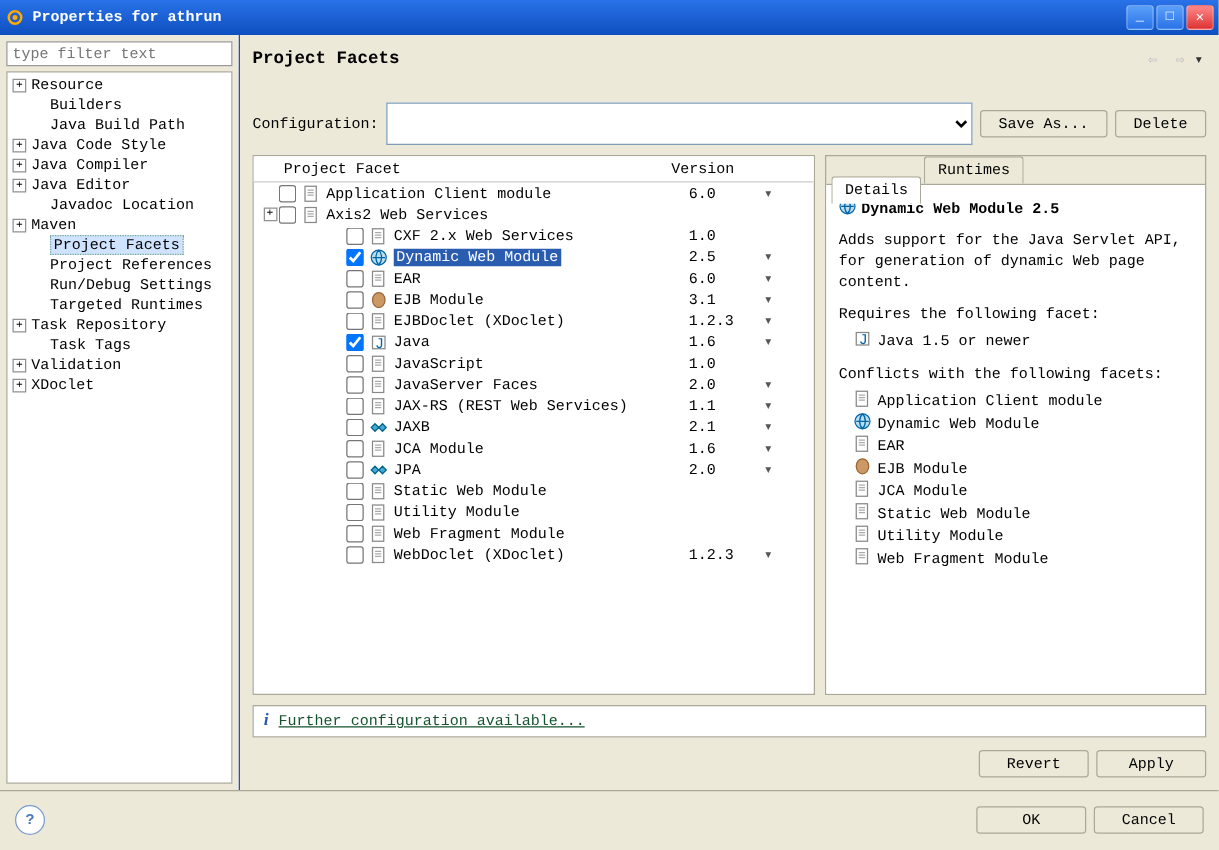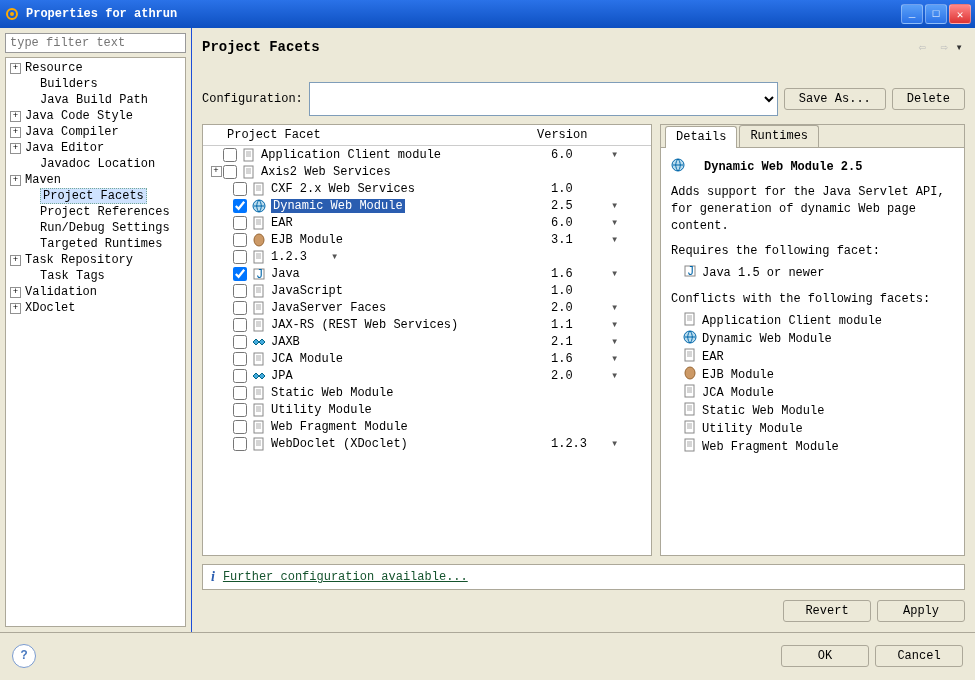--- a/index.html
+++ b/index.html
@@ -43,28 +43,28 @@
 .facets-list { flex: 1; overflow: auto; }
 .facet-row { display: flex; align-items: center; height: 17px; padding-left: 6px; }
 .facet-row .tw { width: 14px; display:flex;align-items:center;justify-content:center;}
 .facet-row .tw .expander{width:11px;height:11px;border:1px solid #919191;background:#fff;font-size:9px;line-height:1;display:flex;align-items:center;justify-content:center;}
 .facet-row .cb { width: 14px; height: 14px; margin-right: 4px; }
 .facet-row .ic { width: 16px; height: 16px; margin-right: 4px; display:flex;align-items:center;justify-content:center;}
 .facet-row .nm { flex: 1; }
 .facet-row.selected .nm span { background: #2a5db0; color: #fff; padding: 0 2px; }
 .facet-row .ver { width: 60px; }
 .facet-row .dd { width: 40px; color: #555; cursor:pointer;}
-.facet-sub { padding-left: 16px; }
+.facet-sub { padding-left: 32px; margin-left: 28px; }
 
 .details-panel { width: 305px; border: 1px solid #aca899; background: #ece9d8; display: flex; flex-direction: column; }
 .tabs { display: flex; height: 22px; padding-left: 4px; }
 .tab { padding: 3px 10px; border: 1px solid #aca899; border-bottom: none; background: #ece9d8; border-radius: 3px 3px 0 0; margin-right: 2px; cursor:pointer;}
-.tab.active { background: #fff; position: relative; top: 1px; }
+.tab.active { background: #fff; position: relative; top: 16px; }
 .details-body { flex: 1; background: #fff; border-top: 1px solid #aca899; padding: 10px 10px; overflow: auto; }
-.dt-title { display: flex; align-items: center; font-weight: bold; margin-bottom: 8px; gap: 19px; }
+.dt-title { display: flex; align-items: center; font-weight: bold; margin-bottom: 8px; gap: 4px; }
 .dt-desc { margin-bottom: 10px; line-height: 1.4; }
 .dt-sub { margin-bottom: 6px; }
 .dt-item { display: flex; align-items: center; gap: 5px; height: 18px; padding-left: 12px; }
 
 .info-bar { margin-top: 8px; border: 1px solid #aca899; background: #fff; padding: 4px 8px; display: flex; align-items: center; gap: 8px; }
 .info-bar .ii { color: #2a5db0; font-weight: bold; font-style: italic; font-family: serif; font-size: 14px; }
 .info-bar a { color: #14532d; }
 
 .action-row { display: flex; justify-content: flex-end; gap: 6px; padding: 10px 0; }
 
@@ -274,20 +274,21 @@
               <span class="tw"></span>
               <input type="checkbox" class="cb" style="">
               <span class="ic">
                 <svg class="ficon" viewBox="0 0 14 14">
                   <rect x="2" y="1" width="9" height="12" fill="#fff" stroke="#888"></rect>
                   <line x1="4" y1="4" x2="9" y2="4" stroke="#aaa"></line>
                   <line x1="4" y1="6" x2="9" y2="6" stroke="#aaa"></line>
                   <line x1="4" y1="8" x2="9" y2="8" stroke="#aaa"></line>
                 </svg>
               </span>
+              <span class="nm"><span>EJBDoclet (XDoclet)</span></span>
               <span class="ver">1.2.3</span>
               <span class="dd">▾</span>
             </div>
             <div class="facet-row facet-sub">
               <span class="tw"></span>
               <input type="checkbox" class="cb" checked="" style="">
               <span class="ic">
                 <svg class="ficon" viewBox="0 0 14 14">
                   <rect x="2" y="2" width="10" height="10" fill="#fff" stroke="#888"></rect>
                   <text x="4" y="11" font-size="9" fill="#06a" font-family="serif">J</text>

